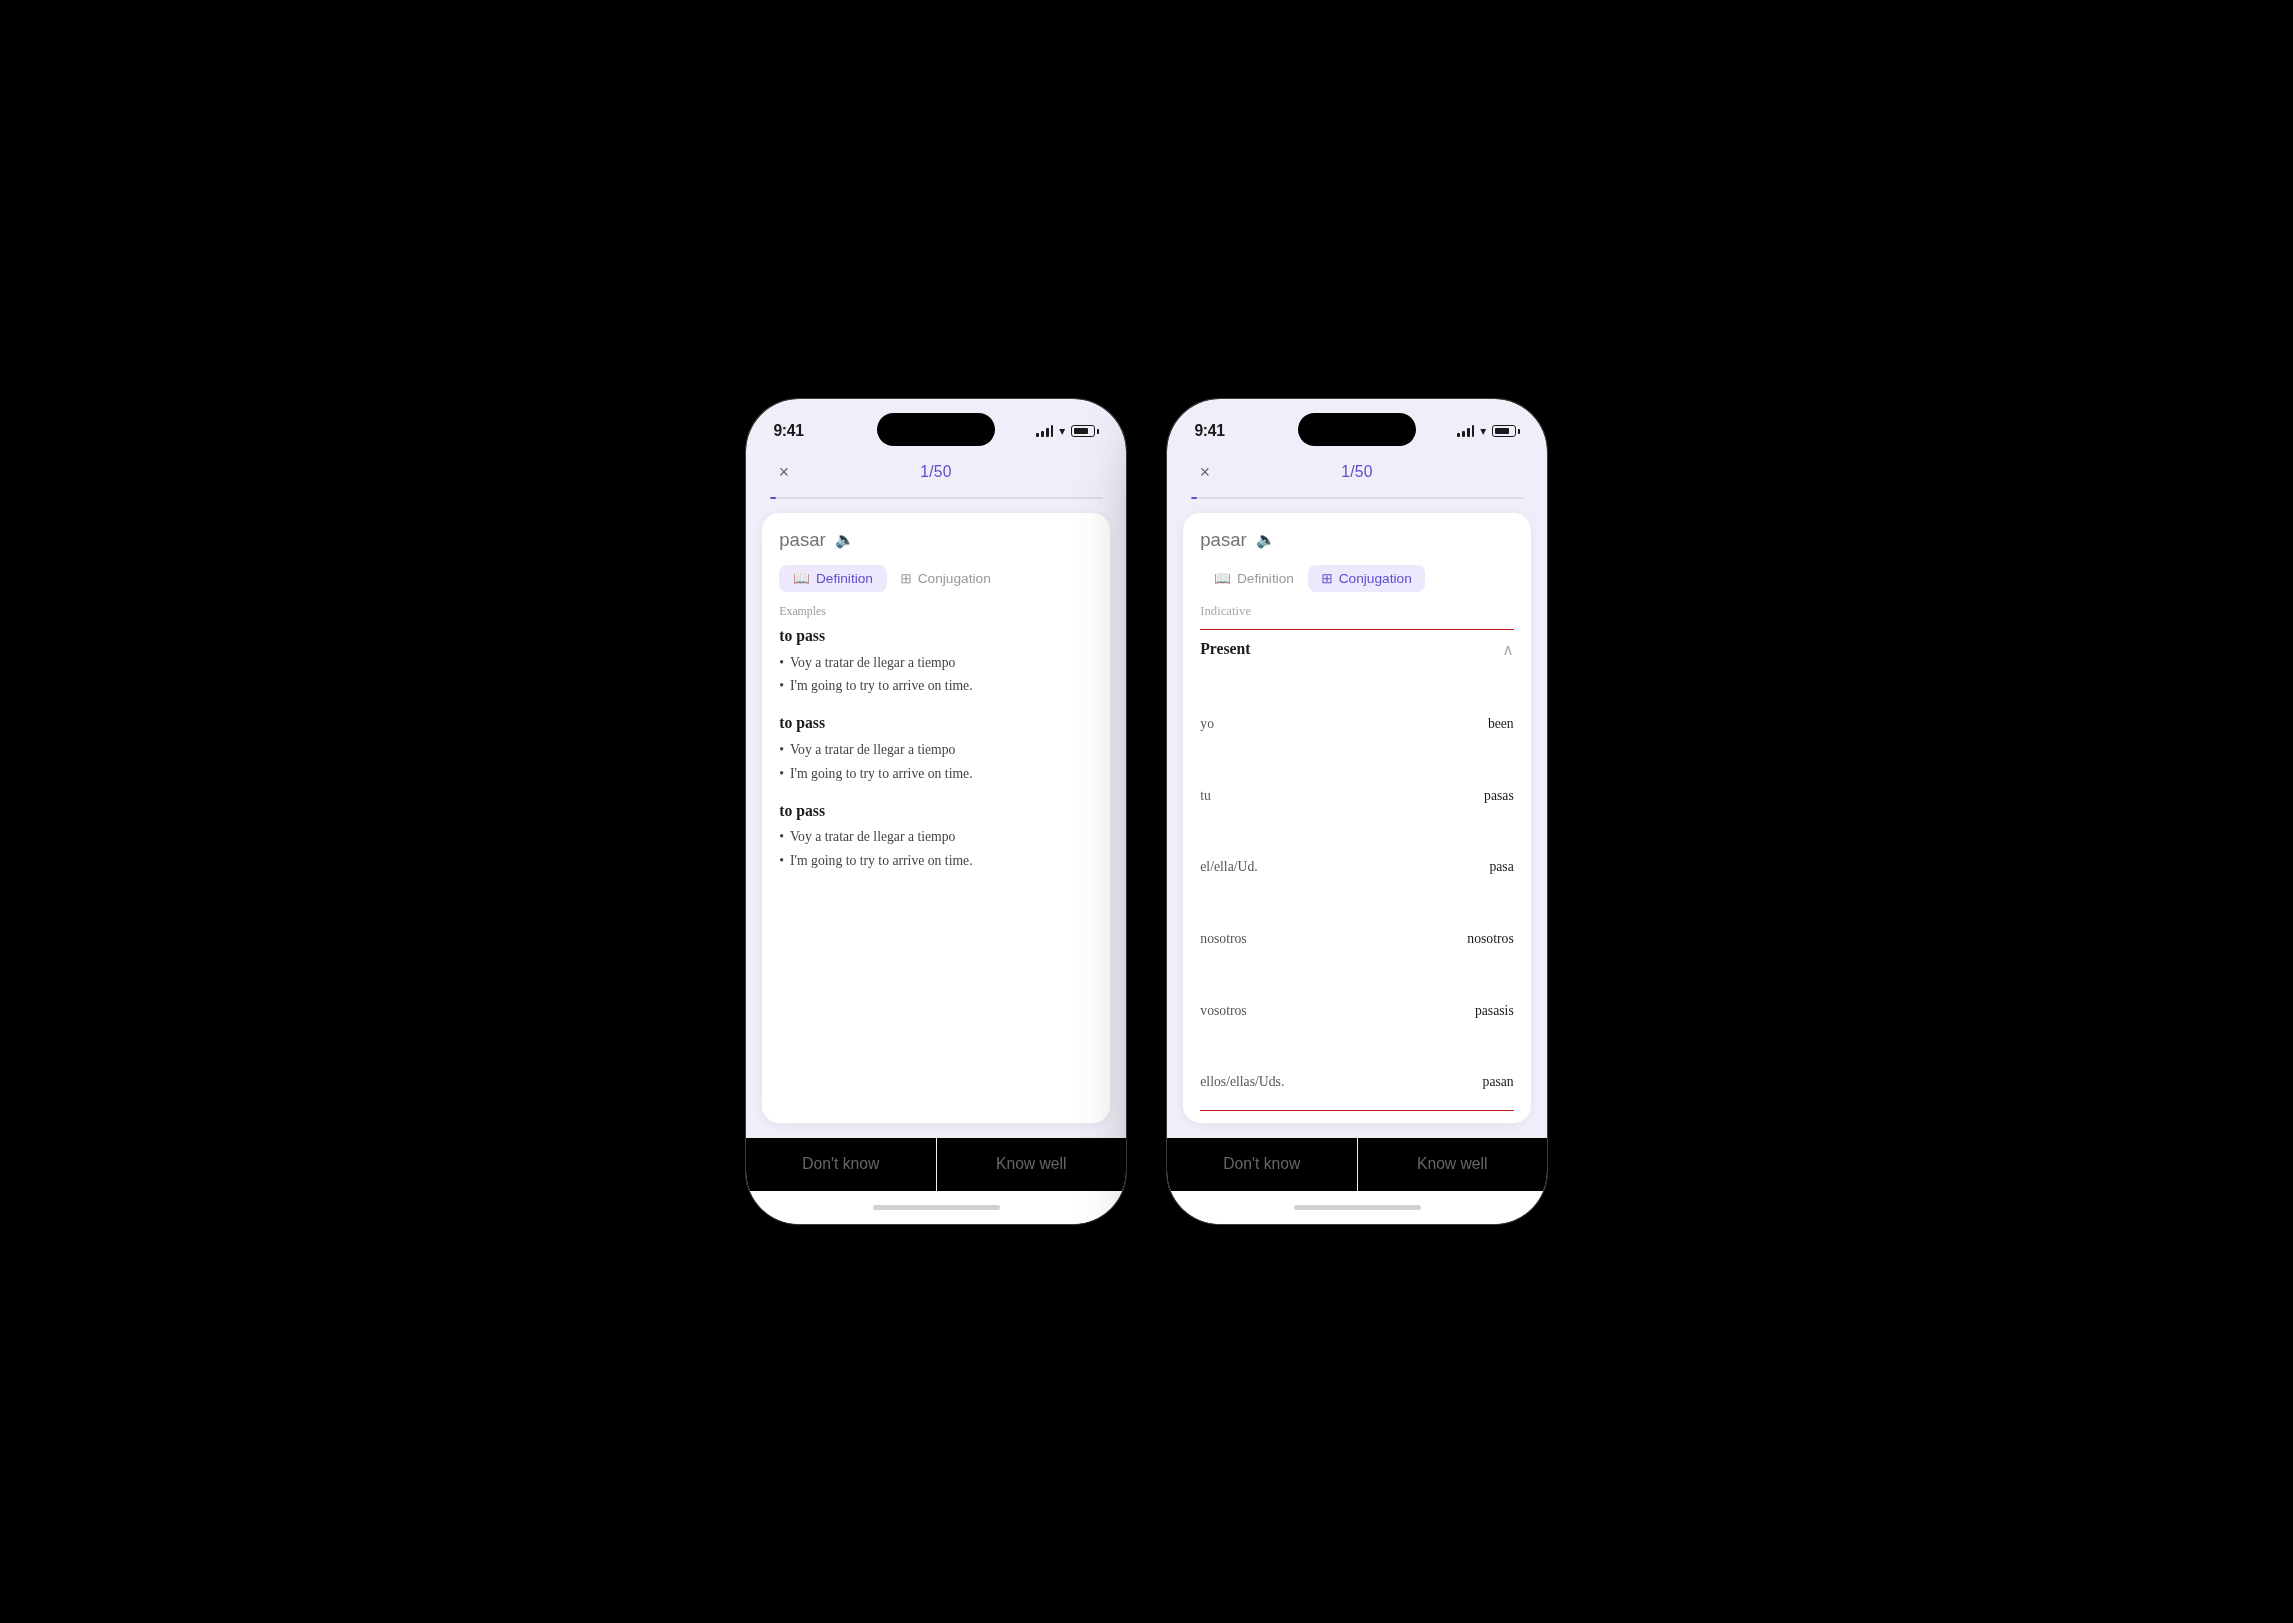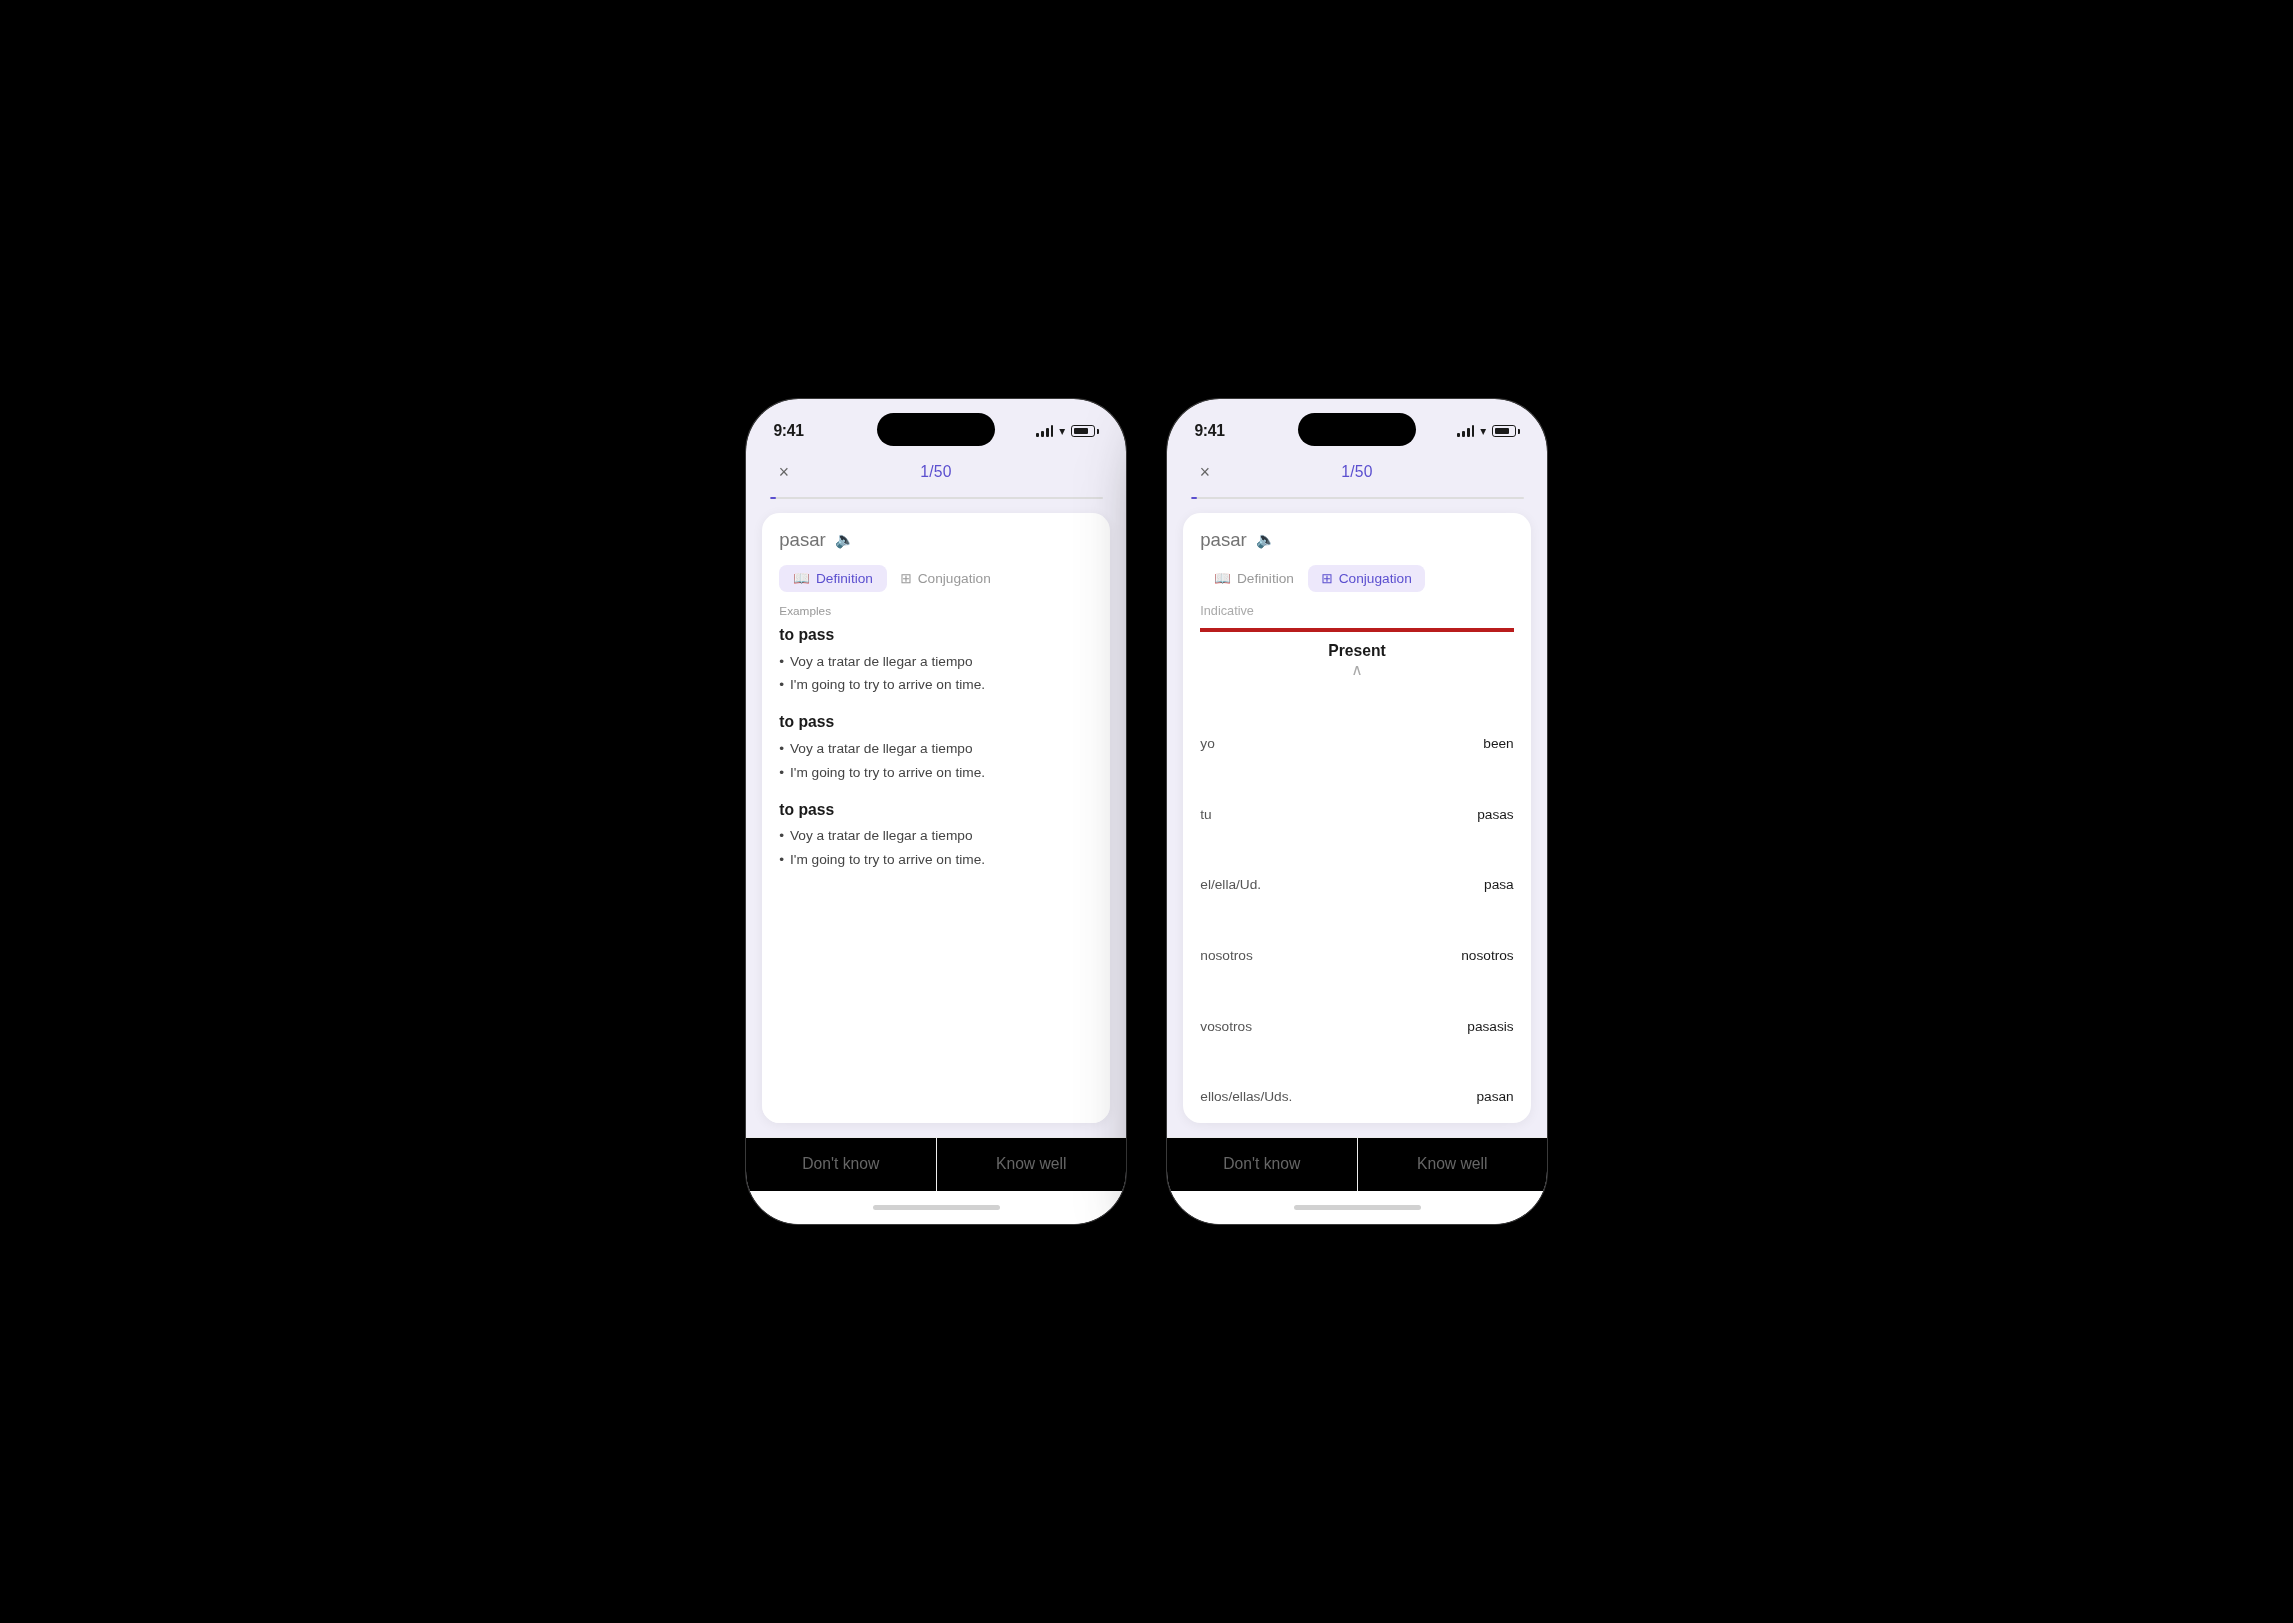--- a/index.html
+++ b/index.html
@@ -281,20 +281,21 @@
 
     .tab-icon {
       font-size: 13.7px;
     }
 
     
     .card-body {
       flex: 1;
       overflow-y: auto;
       padding: 0 17.6px 15.7px;
+      font-family: Liberation Serif, serif;
     }
 
     .card-body::-webkit-scrollbar { display: none; }
 
     
     .section-label {
       font-size: 11.8px;
       color: #999;
       margin-bottom: 7.8px;
       font-weight: 400;
@@ -346,23 +347,22 @@
 
     .conj-section {
       margin-bottom: 11.8px;
     }
 
     .conj-section-header {
       display: flex;
       justify-content: space-between;
       align-items: center;
       padding: 9.8px 0;
-      border-top: 4px solid #b91c1c;
+      border-top: 1px solid #b91c1c;
       cursor: pointer;
-      flex-direction: column;
     }
 
     .conj-section-title {
       font-size: 15.7px;
       font-weight: 600;
       color: #1a1a1a;
     }
 
     .conj-section-icon {
       color: #aaa;

